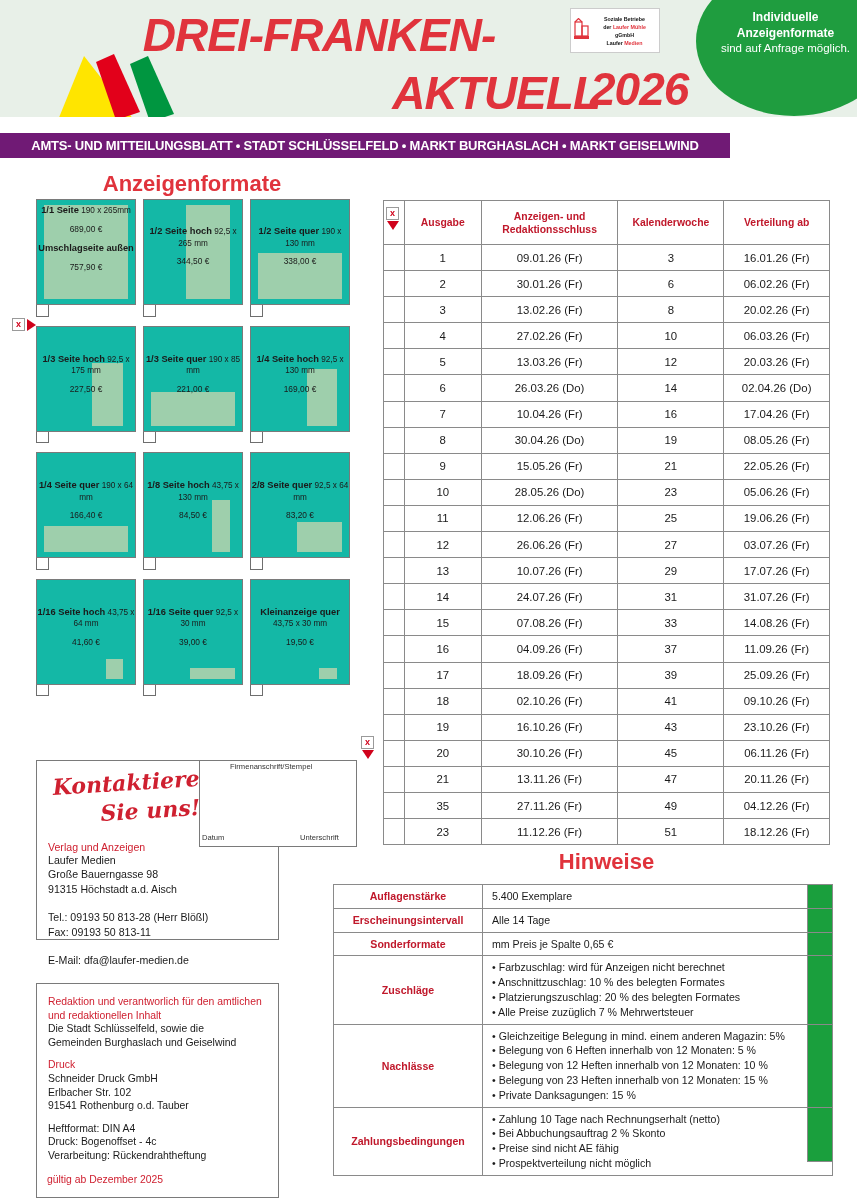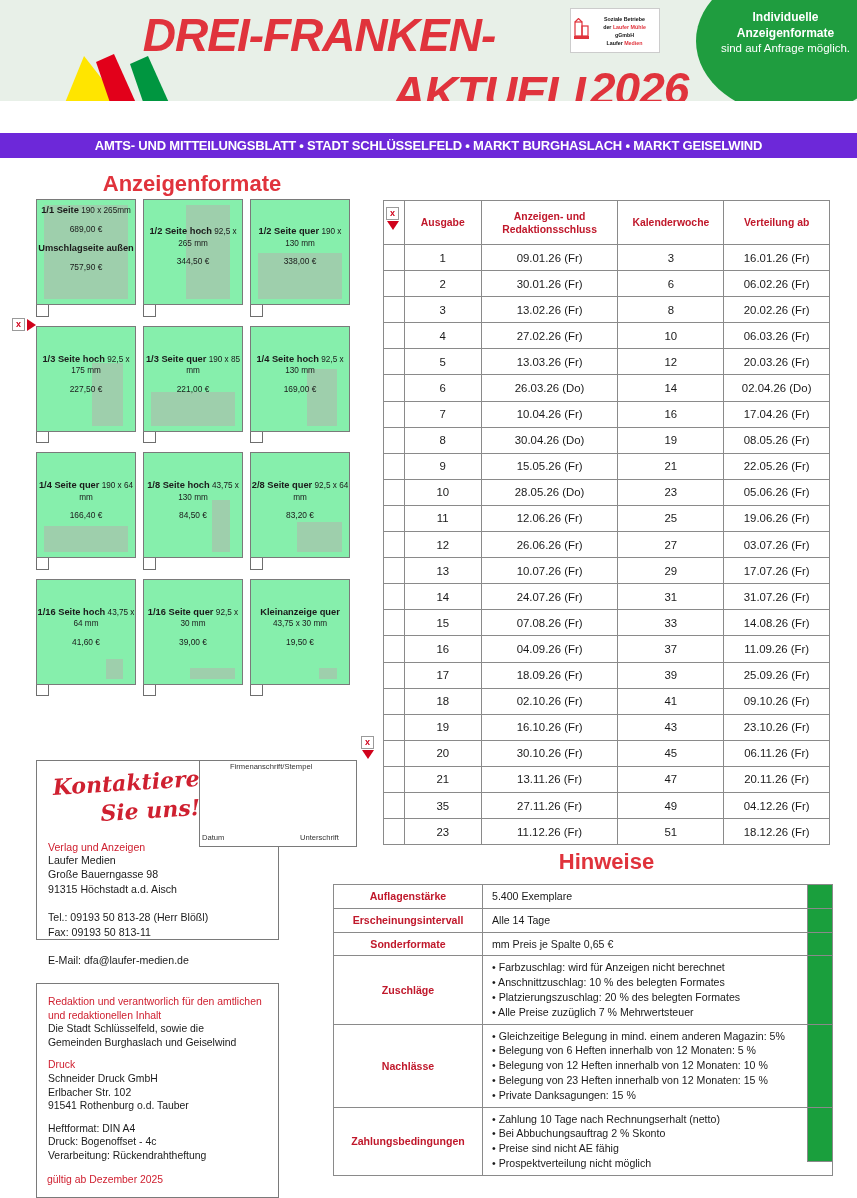--- a/index.html
+++ b/index.html
@@ -6,21 +6,21 @@
   html, body {
     width: 857px; height: 1198px;
     font-family: "Liberation Sans", sans-serif;
     background: #ffffff;
     overflow: hidden;
   }
   .page { position: relative; width: 857px; height: 1198px; background: #fff; }
 
   
   .header {
-    position: absolute; left: 0; top: 0; width: 857px; height: 101px;
+    position: absolute; left: 0; top: 0; width: 857px; height: 117px;
     background: #e8f0e8;
     overflow: hidden;
   }
   .header-title {
     position: absolute; left: 34px; top: 6px; width: 570px;
     text-align: center;
     font-weight: bold; font-style: italic;
     font-size: 46px; line-height: 58px;
     color: #e0333c;
     letter-spacing: -1px;
@@ -46,37 +46,37 @@
     position: absolute; left: 696px; top: -34px; width: 196px; height: 150px;
     border-radius: 50%; background: #1f9d3f; z-index: 2;
   }
   .oval-text {
     position: absolute; left: 718px; top: 10px; width: 135px;
     text-align: center; color: #fff; font-size: 11.5px; line-height: 15.5px;
     z-index: 3;
   }
   .oval-text b { display:block; font-size: 12px; }
   .greenbar {
-    position: absolute; left: 0; top: 133px; width: 857px; height: 25px;
-    background: #6d28d9; color: #fff;
+    position: absolute; left: 0; top: 133px; width: 730px; height: 25px;
+    background: #701a75; color: #fff;
     font-size: 13px; font-weight: bold; letter-spacing: -0.2px;
     display: flex; align-items: center; justify-content: center;
   }
 
   
   .sec-title {
     position: absolute; color: #e0333c; font-weight: bold; font-size: 22px;
   }
 
   
   .fmt-grid { position: absolute; left: 36px; top: 199px; width: 316px; }
   .fmt-row { display: flex; gap: 7px; margin-bottom: 9px; }
   .fmt-cell { position: relative; width: 100px; }
   .fmt-box {
-    position: relative; width: 100px; border: 1.4px solid #7a7a7a; background: #86efac;
+    position: relative; width: 100px; border: 1.4px solid #7a7a7a; background: #14b8a6;
     overflow: hidden;
   }
   .fmt-shade { position: absolute; background: #9ecfac; }
   .fmt-txt {
     position: relative; z-index: 2; text-align: center;
     font-size: 8.4px; line-height: 11.6px; color: #1a1a1a; padding-top: 4px;
   }
   .fmt-txt .nm { font-weight: bold; font-size: 9.3px; line-height: 12px; }
   .fmt-txt .dim { font-size: 8.2px; }
   .fmt-txt .pr { font-size: 8.4px; }

